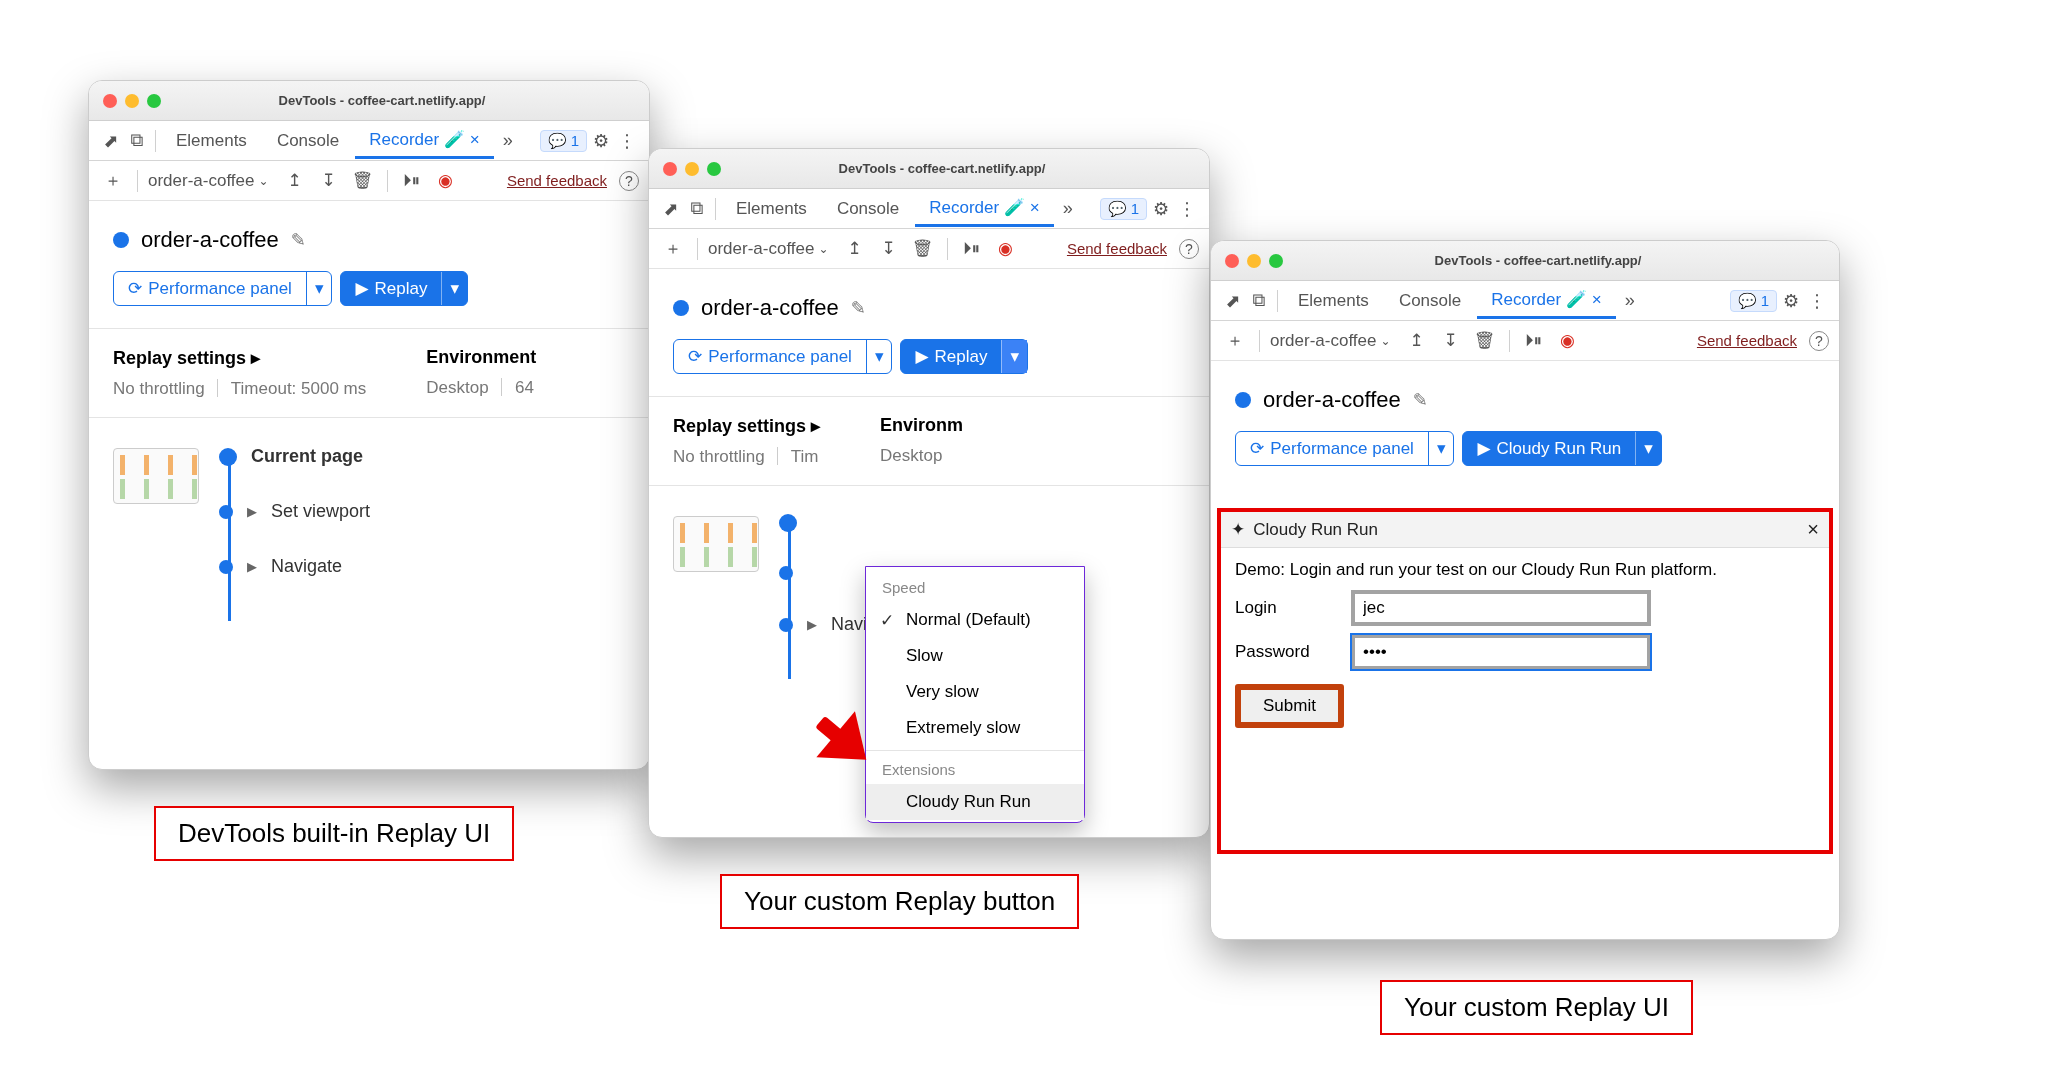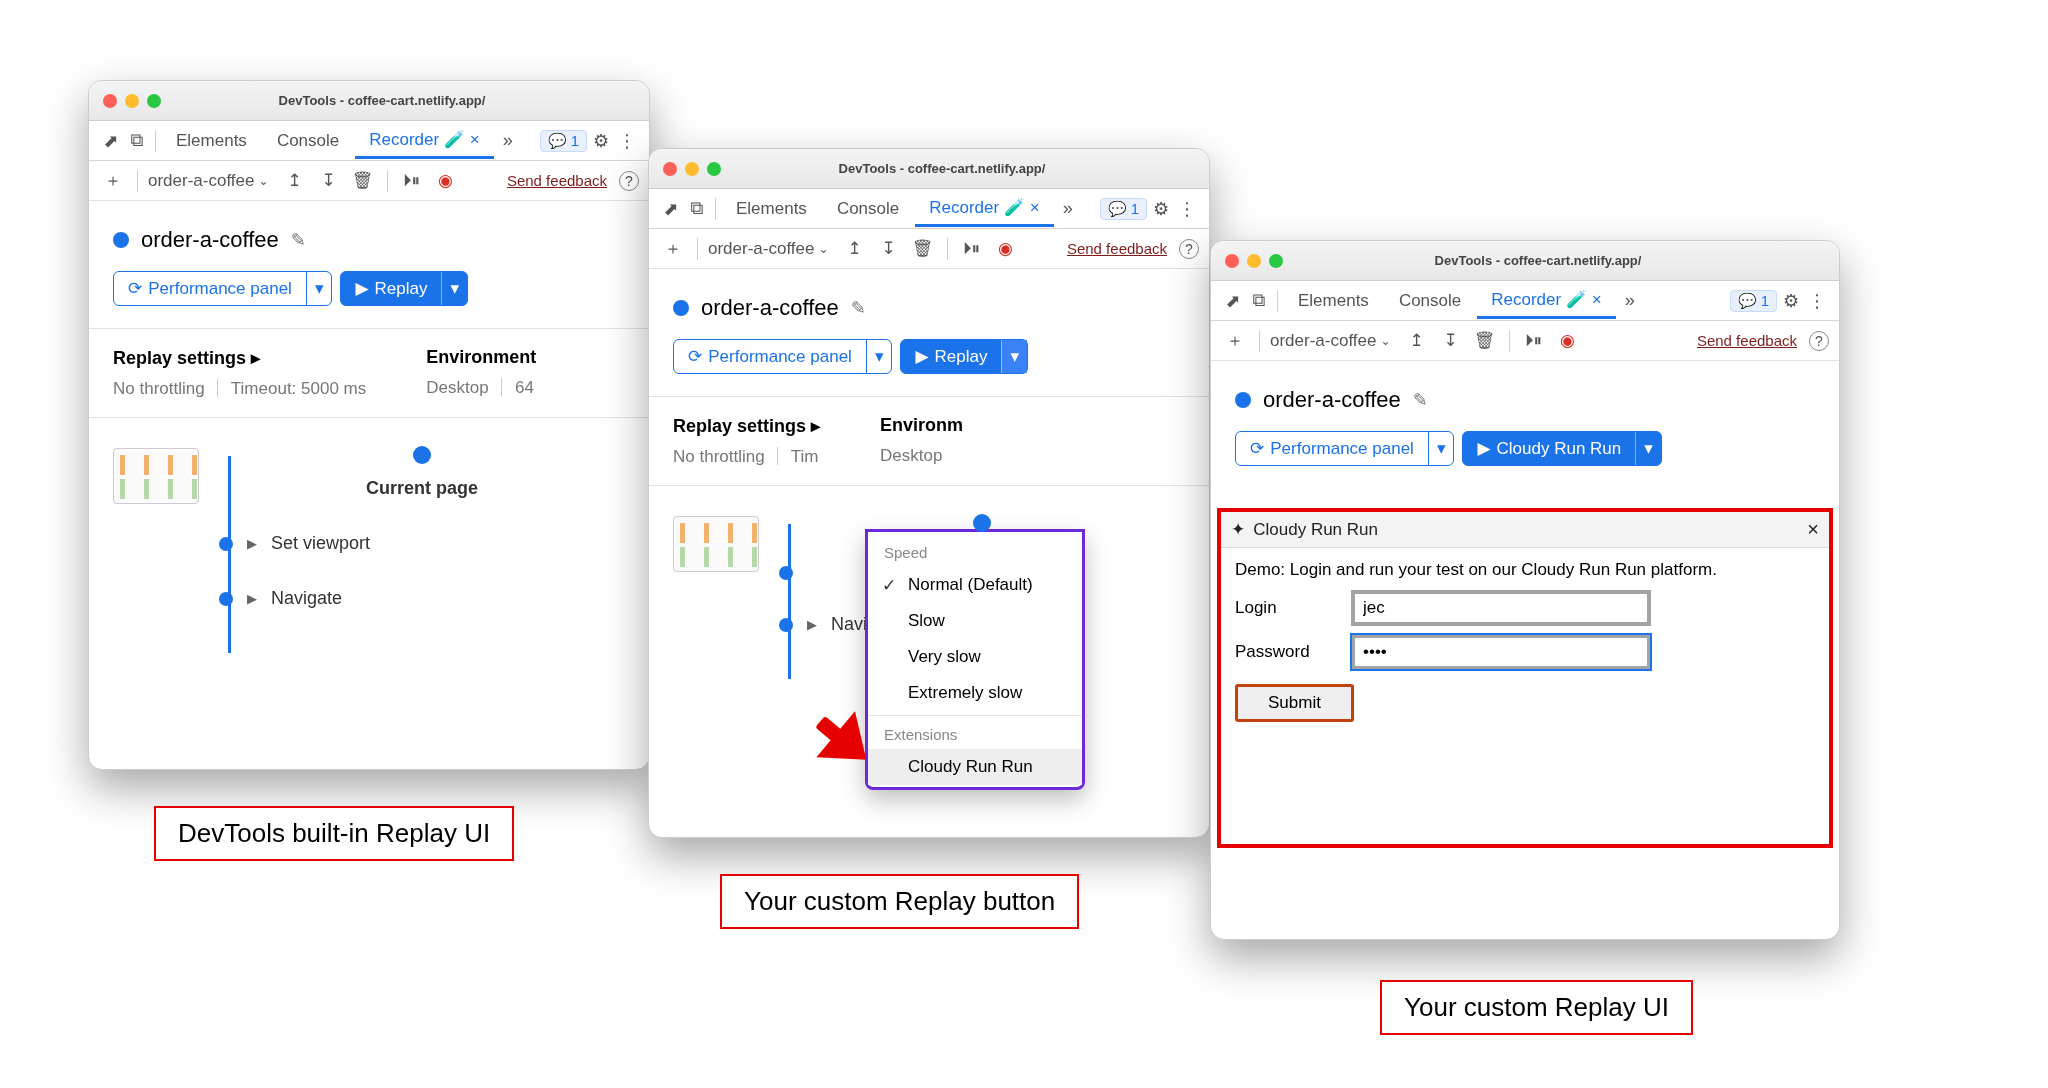--- a/index.html
+++ b/index.html
@@ -111,32 +111,33 @@
       linear-gradient(90deg,#b6d7a8 20%,transparent 0) 6px 30px/24px 20px,
       #fafafa;
     background-repeat:repeat-x;
   }
   .tlcol{position:relative;flex:1;}
   .tlcol .line{position:absolute;left:9px;top:10px;bottom:-10px;width:3px;background:#1a73e8;}
   .step{display:flex;align-items:center;gap:14px;margin-bottom:34px;font-size:18px;color:#333;}
   .step .node{width:18px;height:18px;border-radius:50%;background:#1a73e8;position:relative;z-index:1;}
   .step .sm{width:14px;height:14px;background:#1a73e8;border-radius:50%;}
   .step .tri{color:#666;font-size:13px;}
-  .step.first{font-weight:700;flex-direction:column;}
+  .step.first{font-weight:700;}
 
   
   .menu{
     position:absolute;
     background:#fff;
-    border:3px solid #6d28d9;
+    border:1px solid #6d28d9;
     border-radius:0 0 8px 8px;
     box-shadow:0 10px 24px rgba(0,0,0,.25);
     font-size:17px;
     min-width:220px;
     padding:6px 0 2px 0;
+    margin-top:37px;
   }
   .menu .hdr{padding:6px 16px;color:#888;font-size:15px;}
   .menu .item{padding:8px 16px 8px 40px;position:relative;}
   .menu .item.check::before{content:"✓";position:absolute;left:14px;color:#333;}
   .menu .item.hl{background:#eee;}
   .menu hr{border:none;border-top:1px solid #e4e4e4;margin:4px 0;}
 
   
   .ext{
     border:4px solid #e60000;
@@ -149,22 +150,22 @@
   }
   .ext-bar .x{margin-left:auto;font-size:20px;color:#222;}
   .ext-body{padding:12px 14px;font-size:17px;}
   .frow{display:flex;align-items:center;gap:8px;margin:8px 0;}
   .frow label{width:108px;}
   .frow input{
     width:300px;padding:4px 8px;font-size:17px;border:4px solid #a3a3a3;
   }
   .frow input.focus{outline:2px solid #1a73e8;outline-offset:-1px;}
   .sbtn{
-    background:#efefef;border:3px solid #c2410c;border-radius:3px;
-    padding:6px 30px;font-size:17px;margin-top:6px;
+    background:#efefef;border:6px solid #c2410c;border-radius:3px;
+    padding:6px 22px;font-size:17px;margin-top:6px;
   }
 
   
   .caption{
     position:absolute;
     border:2px solid #e60000;
     background:#fff;
     font-size:26px;
     padding:10px 22px;
   }

